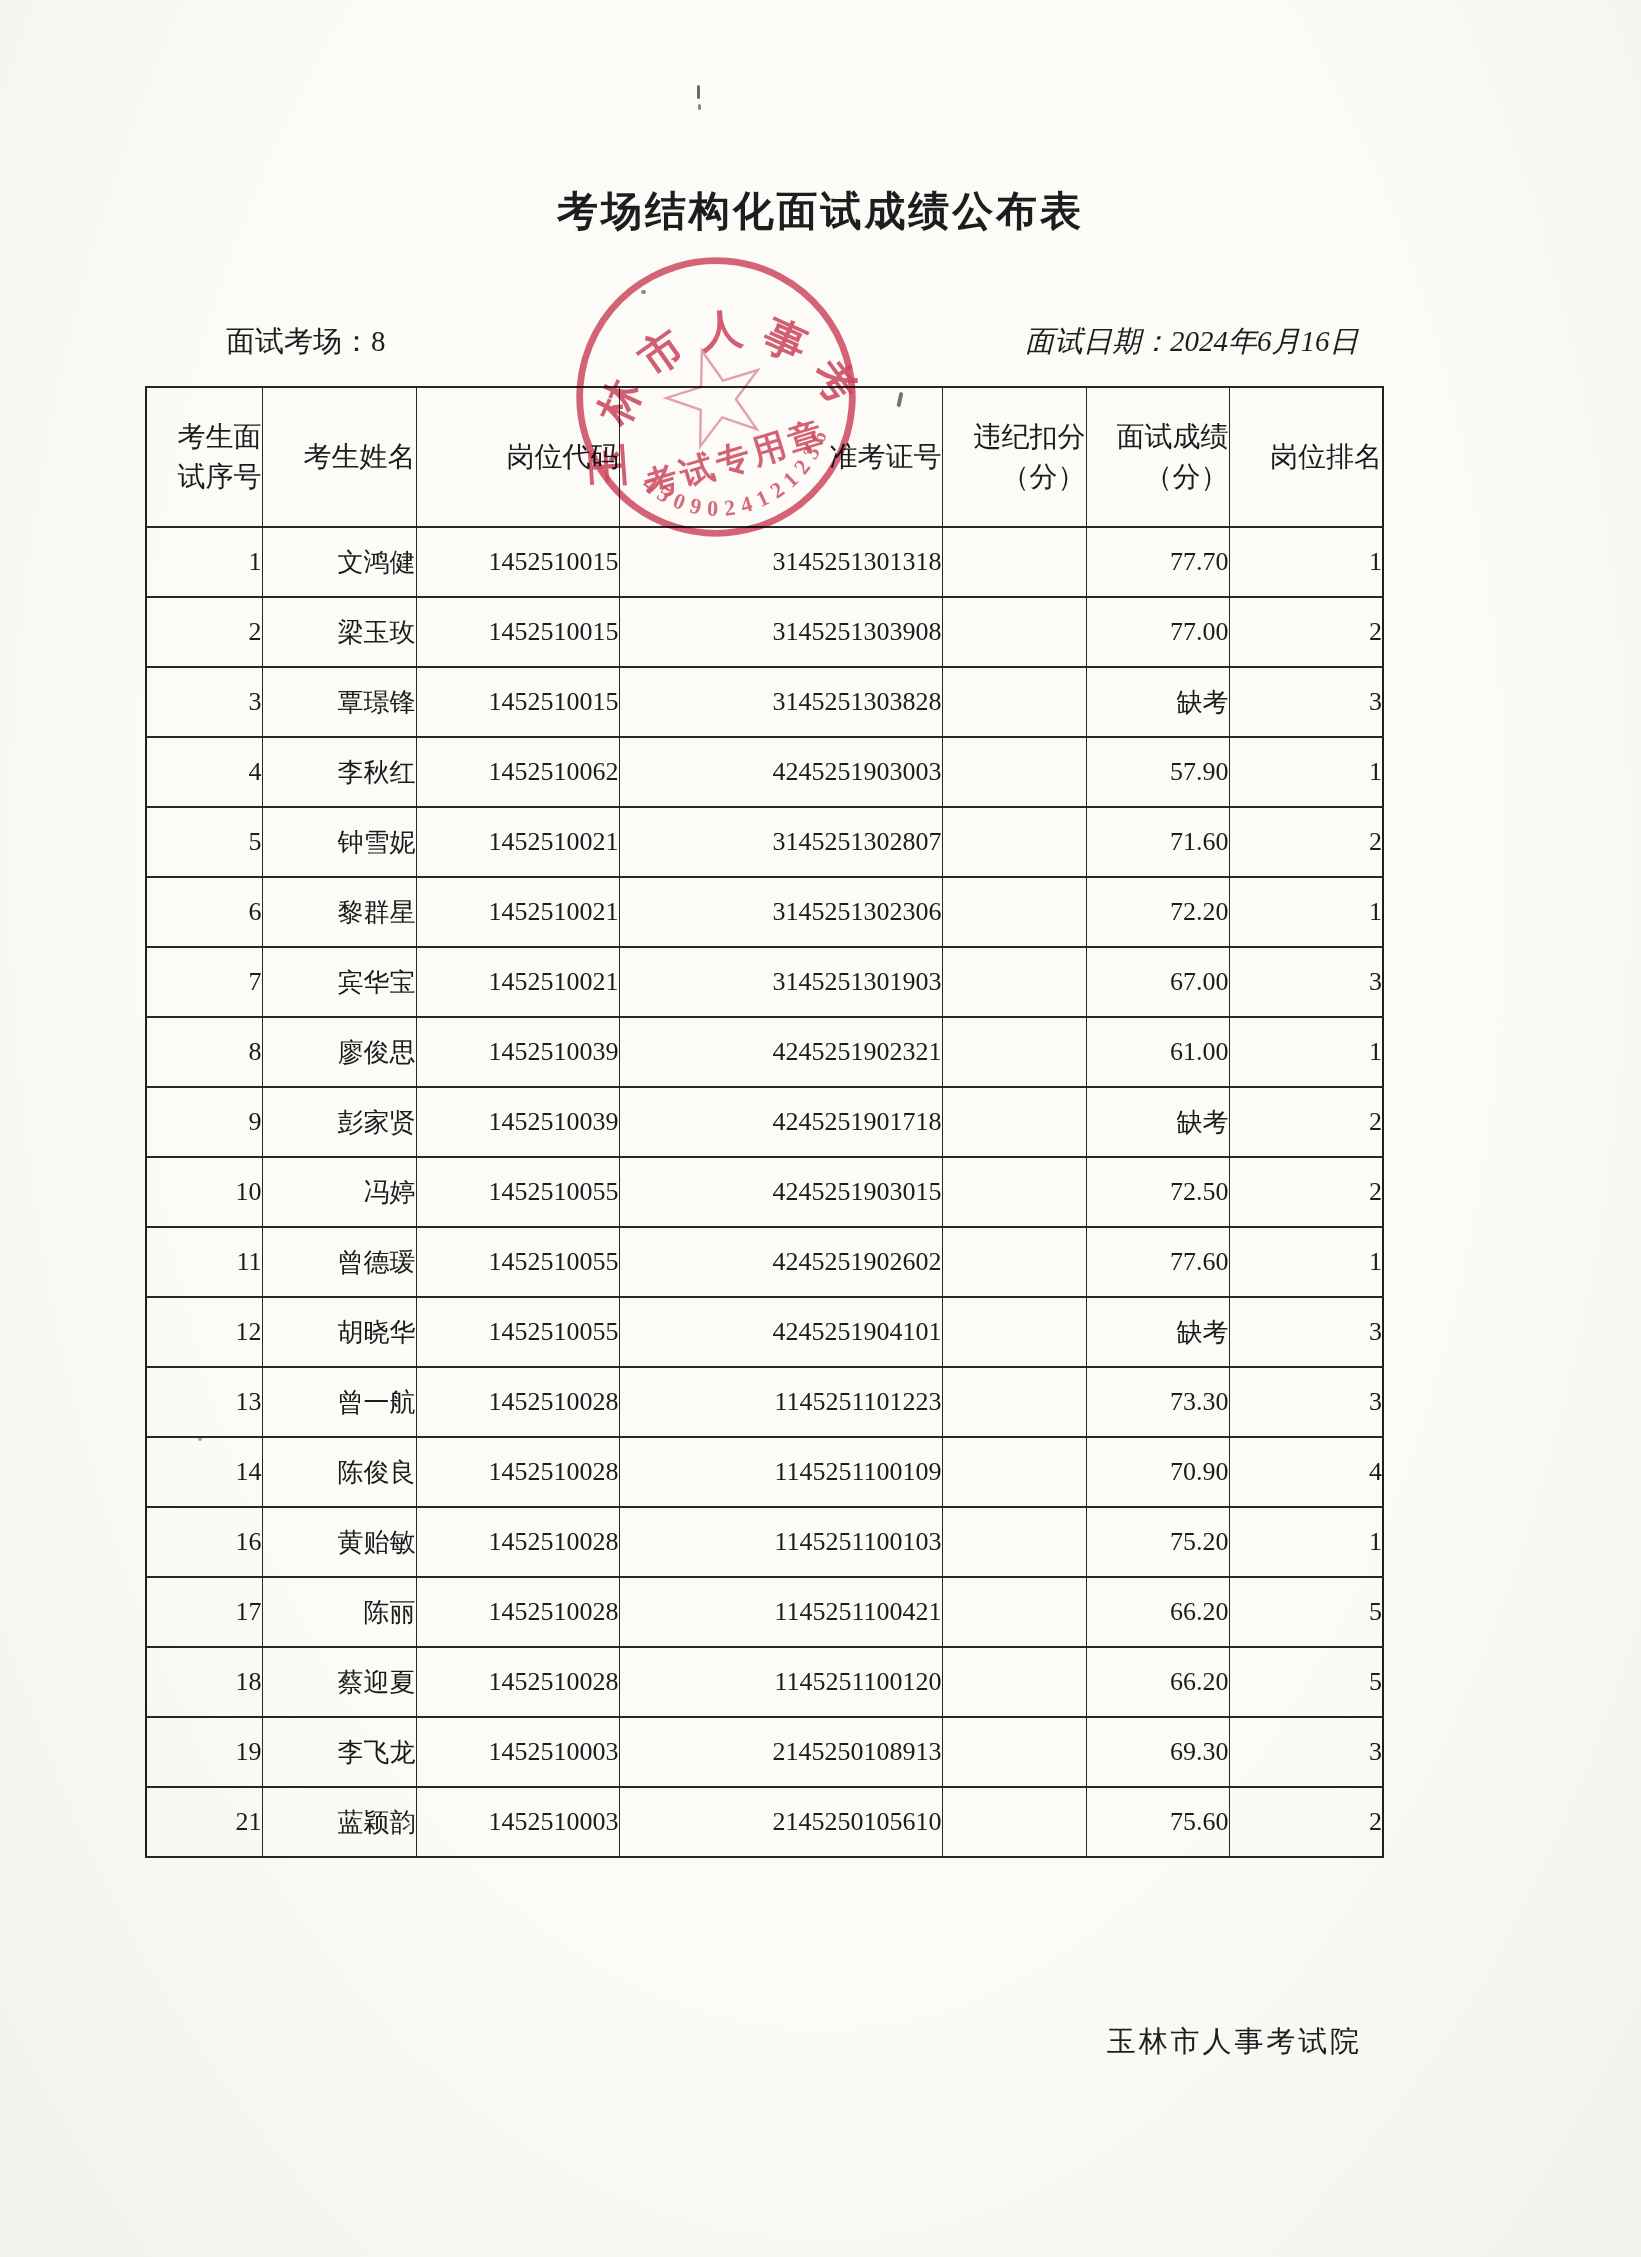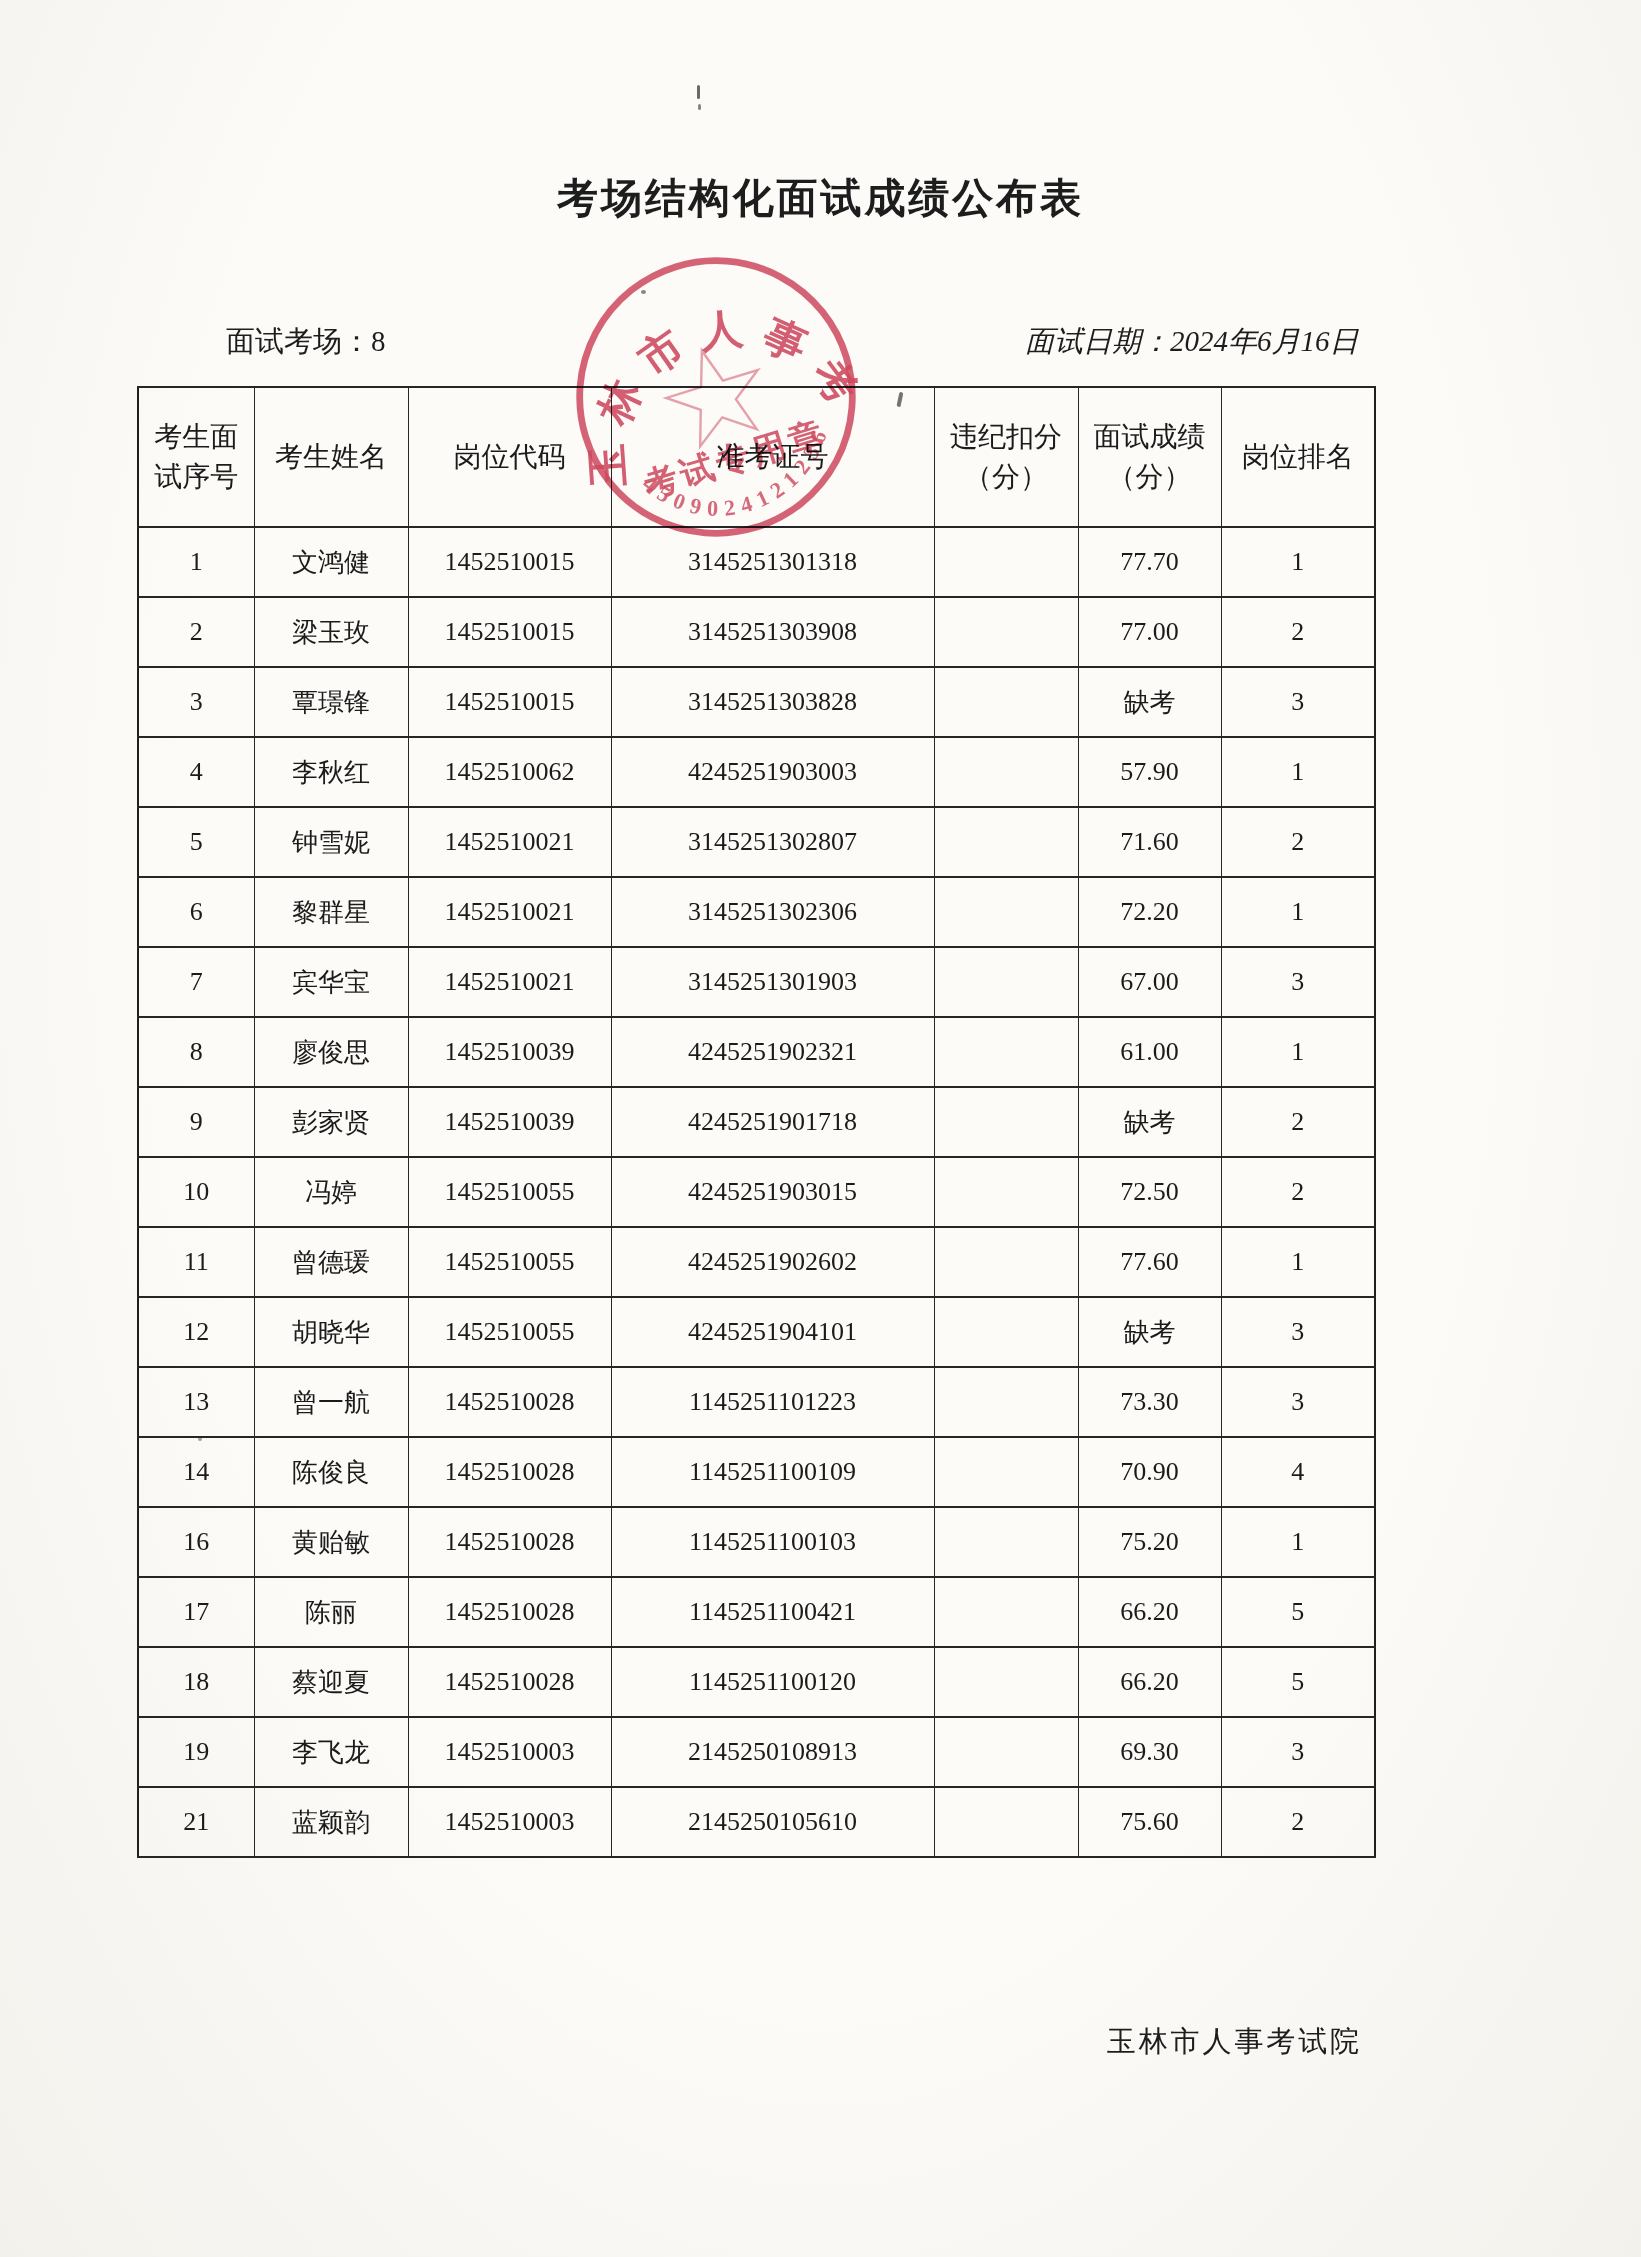--- a/index.html
+++ b/index.html
@@ -7,30 +7,30 @@
     width:1641px;height:2257px;position:relative;overflow:hidden;
     background:#f4f3ef;
     font-family:"Liberation Serif","DejaVu Serif",serif;
     color:#1d1d1d;
   }
   .page{
     position:absolute;inset:0;
     background:radial-gradient(ellipse at 50% 38%,#fcfbf8 55%,#f2f1ec 100%);
   }
   .title{
-    position:absolute;top:171px;left:0;width:100%;margin:0;
+    position:absolute;top:184px;left:0;width:100%;margin:0;
     text-align:center;font-size:41px;font-weight:bold;letter-spacing:2.9px;
   }
   .meta{position:absolute;top:322px;left:0;width:100%;height:42px;font-size:29px;}
   .meta .room{position:absolute;left:226px;top:0;text-align:center;}
   .meta .date{position:absolute;left:1025px;top:0;font-style:italic;}
   table.score{
-    position:absolute;left:137px;top:386px;width:1238px;
+    position:absolute;left:145px;top:386px;width:1238px;
     border-collapse:collapse;table-layout:fixed;
-    text-align:center;font-size:26px;
+    text-align:right;font-size:26px;
     background:transparent;
   }
   table.score th,table.score td{
     border:1.9px solid #262626;border-top-width:2.9px;border-bottom-width:2.9px;
     padding:0;overflow:hidden;color:#1b1b1b;
   }
   table.score{border:2.9px solid #1f1f1f;}
   table.score thead tr{height:140px;}
   table.score tbody tr{height:70px;}
   table.score th{font-weight:normal;font-size:28px;white-space:pre-line;line-height:1.42;}

